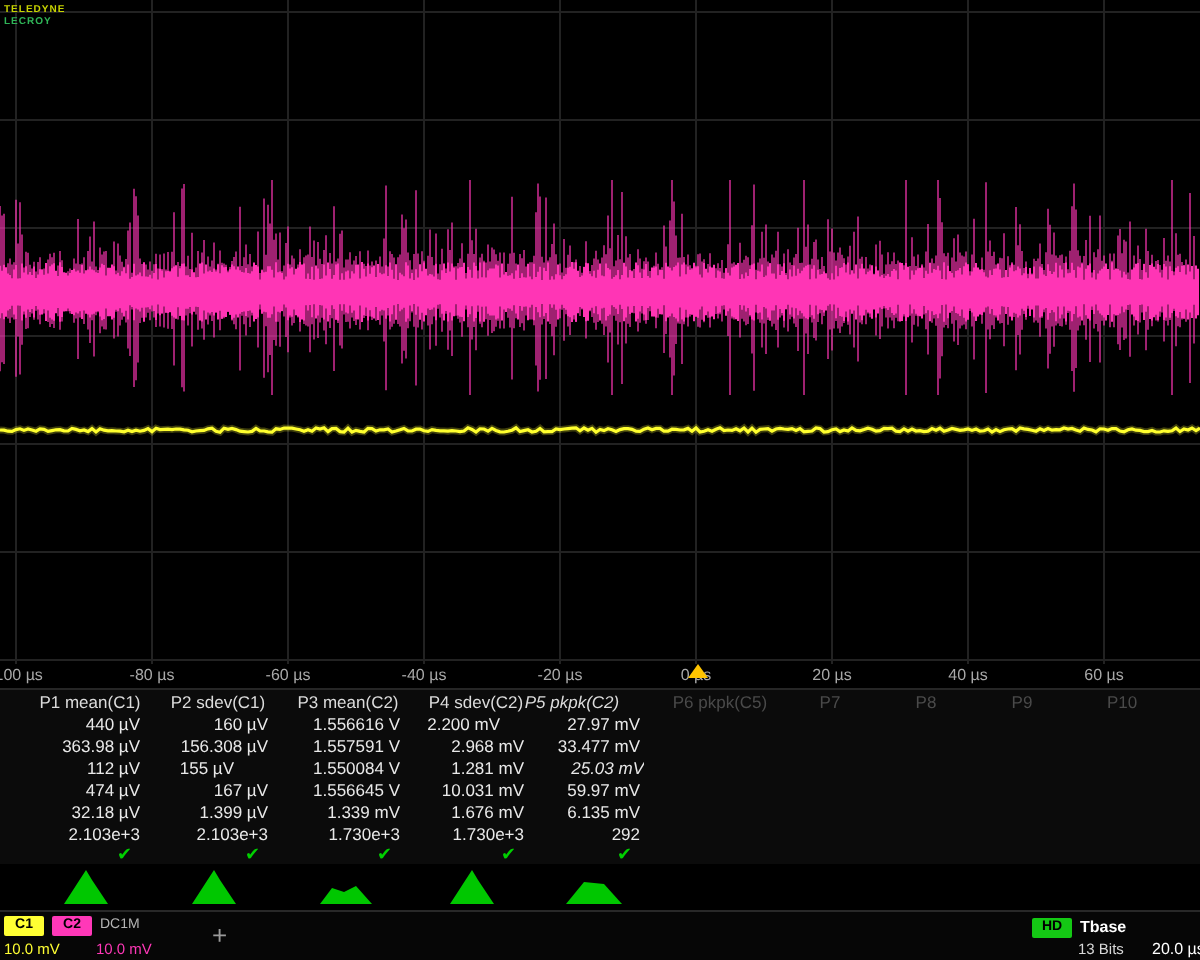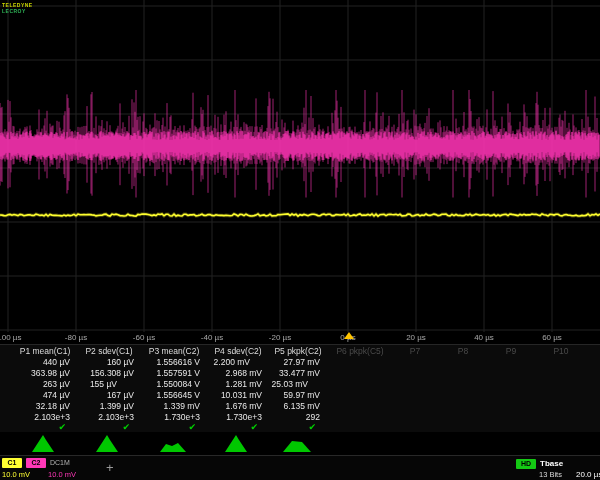--- a/index.html
+++ b/index.html
@@ -86,41 +86,41 @@
       <span class="tick" style="left: 484px;">40 µs</span>
       <span class="tick" style="left: 552px;">60 µs</span>
     </div>
   <div id="trigmark"></div>
 
   <div id="mtable">
       <div class="mcell mhead" style="left: 14px; top: 1px; width: 62px;">P1 mean(C1)</div>
       <div class="mcell mhead" style="left: 78px; top: 1px; width: 62px;">P2 sdev(C1)</div>
       <div class="mcell mhead" style="left: 142px; top: 1px; width: 64px;">P3 mean(C2)</div>
       <div class="mcell mhead" style="left: 208px; top: 1px; width: 60px;">P4 sdev(C2)</div>
-      <div class="mcell mhead" style="left: 270px; top: 1px; width: 56px;">P5 pkpk(C2)</div>
+      <div class="mcell mhead" style="left: 258px; top: 1px; width: 56px; font-style: italic;">P5 pkpk(C2)</div>
       <div class="mcell mhead off" style="left: 330px; top: 1px; width: 60px;">P6 pkpk(C5)</div>
       <div class="mcell mhead off" style="left: 392px; top: 1px; width: 46px;">P7</div>
       <div class="mcell mhead off" style="left: 440px; top: 1px; width: 46px;">P8</div>
       <div class="mcell mhead off" style="left: 488px; top: 1px; width: 46px; text-align: center;">P9</div>
       <div class="mcell mhead off" style="left: 536px; top: 1px; width: 50px; text-align: center;">P10</div>
       <div class="mcell mval" style="left: 14px; top: 12px; width: 56px;">440 µV</div>
       <div class="mcell mval" style="left: 78px; top: 12px; width: 56px;">160 µV</div>
       <div class="mcell mval" style="left: 142px; top: 12px; width: 58px;">1.556616 V</div>
       <div class="mcell mval" style="left: 196px; top: 12px; width: 54px;">2.200 mV</div>
       <div class="mcell mval" style="left: 270px; top: 12px; width: 50px;">27.97 mV</div>
       <div class="mcell mval" style="left: 14px; top: 23px; width: 56px;">363.98 µV</div>
       <div class="mcell mval" style="left: 78px; top: 23px; width: 56px;">156.308 µV</div>
       <div class="mcell mval" style="left: 142px; top: 23px; width: 58px;">1.557591 V</div>
       <div class="mcell mval" style="left: 208px; top: 23px; width: 54px;">2.968 mV</div>
       <div class="mcell mval" style="left: 270px; top: 23px; width: 50px;">33.477 mV</div>
-      <div class="mcell mval" style="left: 14px; top: 34px; width: 56px;">263 µV</div>
+      <div class="mcell mval" style="left: 14px; top: 34px; width: 56px;">112 µV</div>
       <div class="mcell mval" style="left: 61px; top: 34px; width: 56px;">155 µV</div>
       <div class="mcell mval" style="left: 142px; top: 34px; width: 58px;">1.550084 V</div>
       <div class="mcell mval" style="left: 208px; top: 34px; width: 54px;">1.281 mV</div>
-      <div class="mcell mval" style="left: 258px; top: 34px; width: 50px;">25.03 mV</div>
+      <div class="mcell mval" style="left: 272px; top: 34px; width: 50px; font-style: italic;">25.03 mV</div>
       <div class="mcell mval" style="left: 14px; top: 45px; width: 56px;">474 µV</div>
       <div class="mcell mval" style="left: 78px; top: 45px; width: 56px;">167 µV</div>
       <div class="mcell mval" style="left: 142px; top: 45px; width: 58px;">1.556645 V</div>
       <div class="mcell mval" style="left: 208px; top: 45px; width: 54px;">10.031 mV</div>
       <div class="mcell mval" style="left: 270px; top: 45px; width: 50px;">59.97 mV</div>
       <div class="mcell mval" style="left: 14px; top: 56px; width: 56px;">32.18 µV</div>
       <div class="mcell mval" style="left: 78px; top: 56px; width: 56px;">1.399 µV</div>
       <div class="mcell mval" style="left: 142px; top: 56px; width: 58px;">1.339 mV</div>
       <div class="mcell mval" style="left: 208px; top: 56px; width: 54px;">1.676 mV</div>
       <div class="mcell mval" style="left: 270px; top: 56px; width: 50px;">6.135 mV</div>

